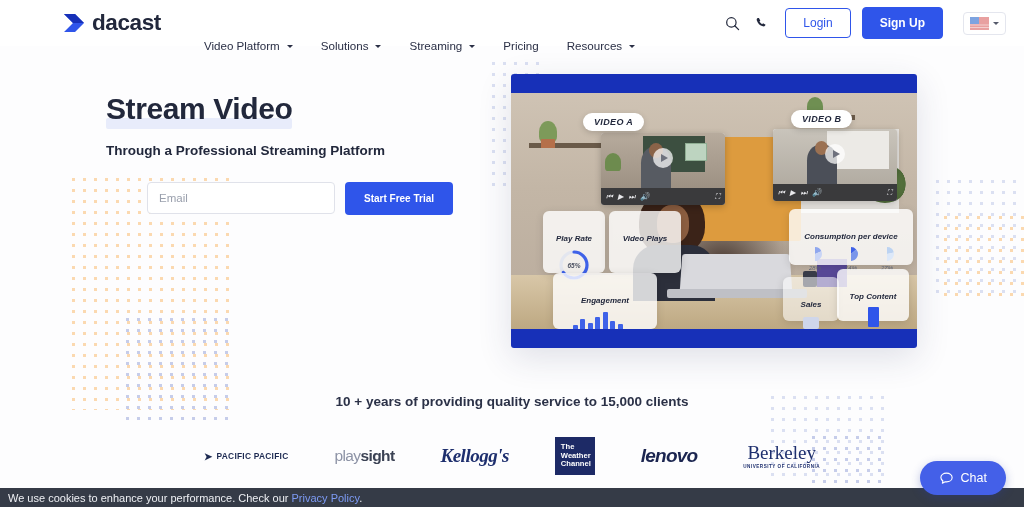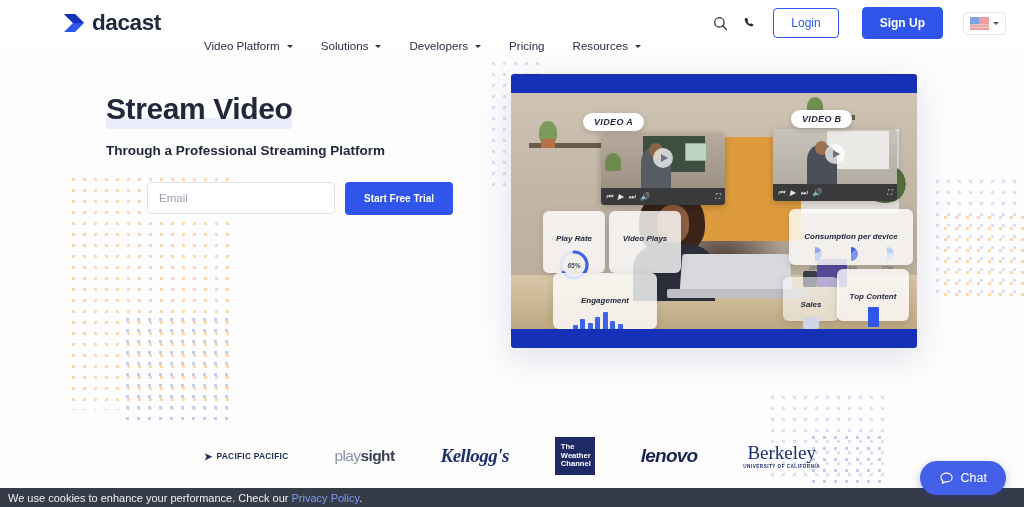--- a/index.html
+++ b/index.html
@@ -50,21 +50,21 @@
   .nav-caret { width: 0; height: 0; border-left: 3px solid transparent; border-right: 3px solid transparent; border-top: 3.5px solid #2a2f45; display:inline-block; margin-top:2px; }
 
   .header-right { margin-left: auto; display: flex; align-items: center; gap: 0; margin-right: 18px; }
   .icon-btn { width: 30px; height: 30px; display: flex; align-items: center; justify-content: center; cursor: pointer; }
   .btn-login {
     font-size: 12px; color: #2f55ea; border: 1px solid #2f55ea; border-radius: 4px;
     padding: 7px 17px; background: #fff; cursor: pointer; font-weight: 500; margin-left: 8px;
   }
   .btn-signup {
     font-size: 12px; color: #fff; background: #2f55ea; border: 1px solid #2f55ea;
-    border-radius: 4px; padding: 8px 17px; cursor: pointer; font-weight: 600; margin-left: 23px;
+    border-radius: 4px; padding: 8px 17px; cursor: pointer; font-weight: 600; margin-left: 11px;
   }
   .lang-select {
     margin-left: 20px; border: 1px solid #e4e6ee; border-radius: 4px;
     padding: 4px 6px; display: flex; align-items: center; gap: 4px; cursor: pointer; background:#fff;
   }
   .flag { width: 19px; height: 13px; display: block; }
   .lang-caret { width: 0; height: 0; border-left: 3px solid transparent; border-right: 3px solid transparent; border-top: 3.5px solid #555a6b; }
 
   
   .hero-text { position: absolute; left: 106px; top: 92px; width: 390px; z-index: 20; }
@@ -260,21 +260,21 @@
     <div class="nav">
       <div class="nav-item">
         <span>Video Platform</span>
         <i class="nav-caret"></i>
       </div>
       <div class="nav-item">
         <span>Solutions</span>
         <i class="nav-caret"></i>
       </div>
       <div class="nav-item">
-        <span>Developers</span>
+        <span>Streaming</span>
         <i class="nav-caret"></i>
       </div>
       <div class="nav-item">
         <span>Pricing</span>
       </div>
       <div class="nav-item">
         <span>Resources</span>
         <i class="nav-caret"></i>
       </div>
     </div>
@@ -445,20 +445,21 @@
 
       <div class="wcard" id="wTopContent">
         <div class="wtitle">Top Content</div>
         <div class="tc-block"></div>
       </div>
     </div>
   </div>
 
   <div class="dots dots-blue-lt" id="dots-img-right"></div>
 
+  <div class="clients-line">10 + years of providing quality service to 15,000 clients</div>
 
   <div class="logos">
     <div class="logo-item">
       <span class="lg-cathay">
         <span class="lg-cathay-mark">➤</span>
         <span>PACIFIC PACIFIC</span>
       </span>
     </div>
     <div class="logo-item">
       <span class="lg-playsight"><span>play</span><b>sight</b></span>

